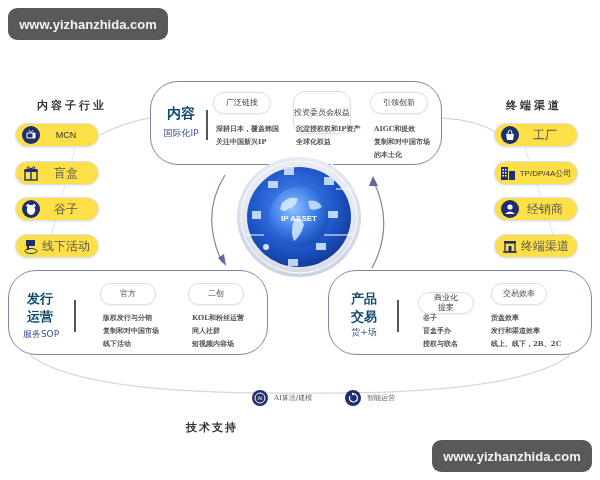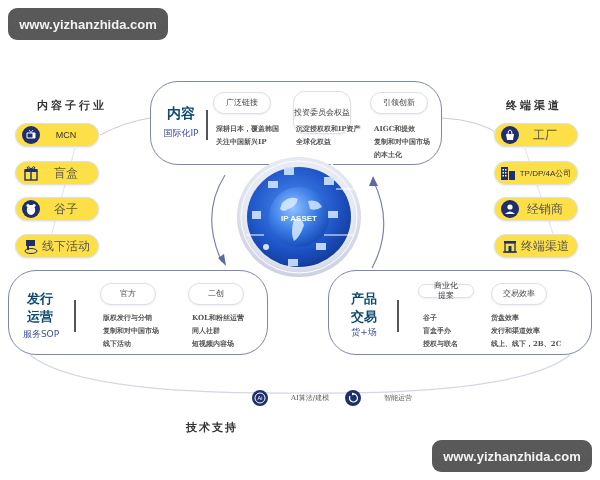--- a/index.html
+++ b/index.html
@@ -59,21 +59,21 @@
 
   .tech-title {
     position: absolute; left: 186px; top: 391px; font-family: "DejaVu Serif", serif;
     font-weight: bold; font-size: 11px; letter-spacing: 2px; color: #333; margin-top: 29px;
   }
   .tech-item { position: absolute; display: flex; align-items: center; }
   .tech-item .circ {
     width: 16px; height: 16px; border-radius: 50%; background: #1f2f6e;
     display: flex; align-items: center; justify-content: center; margin-right: 6px;
   }
-  .tech-item .t { font-size: 7px; color: #555; font-family: "DejaVu Serif", serif; margin-left: 17px; }
+  .tech-item .t { font-size: 7px; color: #555; font-family: "DejaVu Serif", serif; }
 
   .globe-wrap { position: absolute; left: 224px; top: 155px; width: 150px; height: 125px; }
 </style>
 </head>
 <body>
 
 <svg class="svg-layer" viewBox="0 0 600 480">
 
   <path d="M100 135 Q 125 122 150 118" fill="none" stroke="#c8ccd8" stroke-width="1"></path>
 
@@ -282,21 +282,21 @@
 </div>
 
 <div class="box" style="left:328px; top:270px; width:264px; height:85px;"></div>
 <div class="box-head" style="left:346px; top:290px; width:36px;">
   <div>产品</div>
   <div>交易</div>
 </div>
 <div class="box-sub" style="left:342px; top:326px; width:44px;">货+场</div>
 <div class="vbar" style="left:397px; top:300px; height:32px;"></div>
 
-<div class="tag" style="left:418px; top:284px; width:56px; height:14px; flex-direction:column;">
+<div class="tag" style="left:418px; top:292px; width:56px; height:22px; flex-direction:column;">
   <span>商业化</span>
   <span>提案</span>
 </div>
 <div class="desc" style="left:423px; top:311px;">
   <span>谷子</span>
   <span>盲盒手办</span>
   <span>授权与联名</span>
 </div>
 
 <div class="tag" style="left:491px; top:283px; width:56px; height:22px;">交易效率</div>

